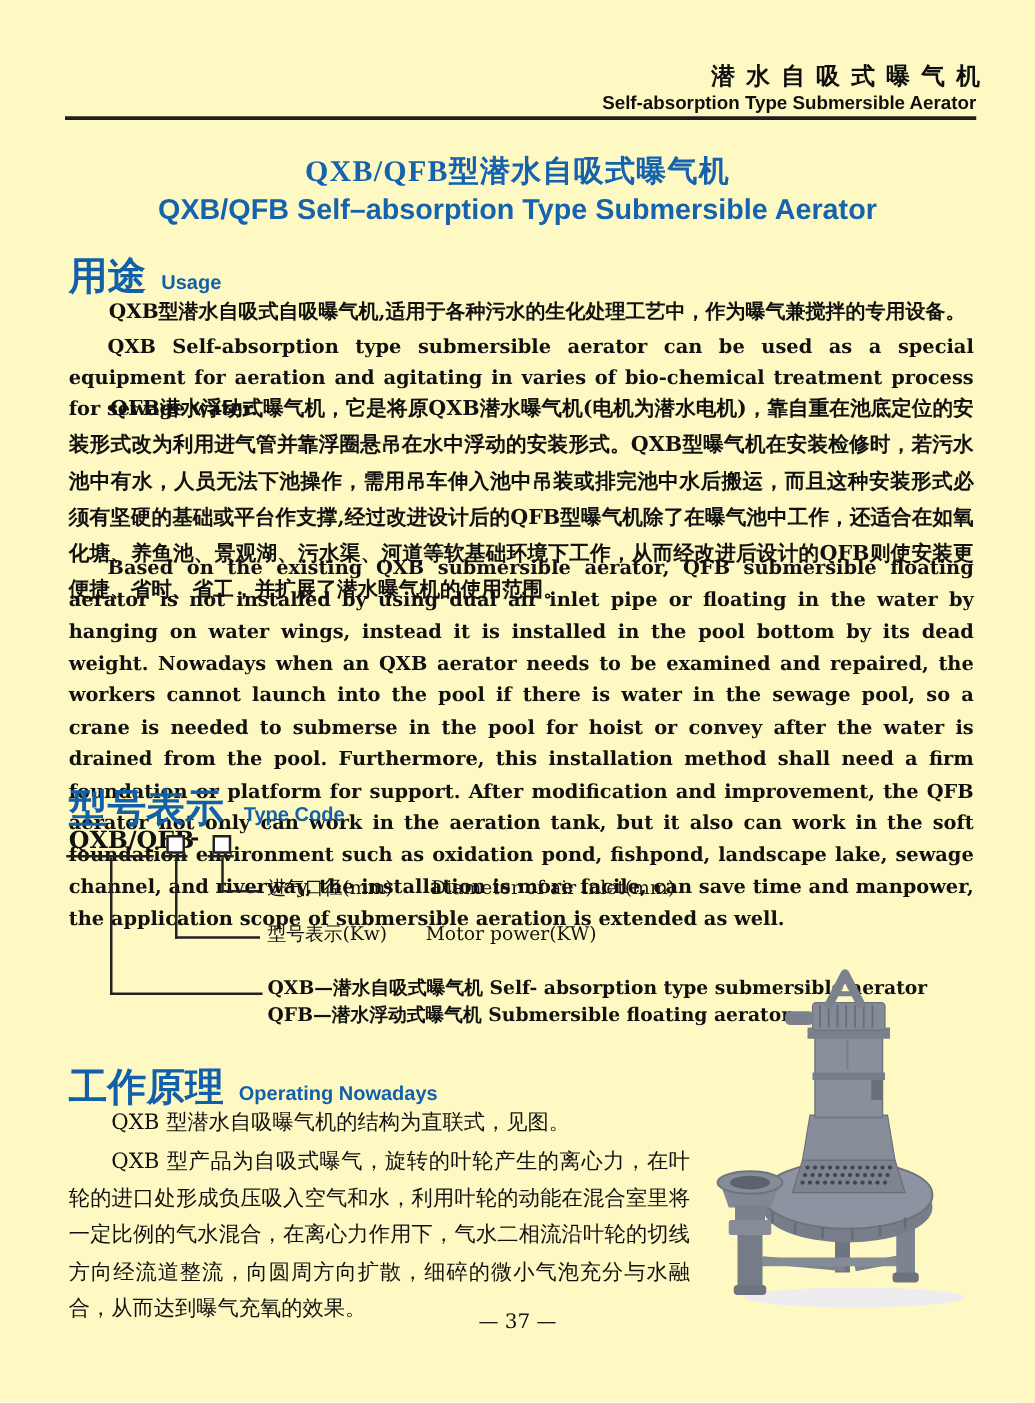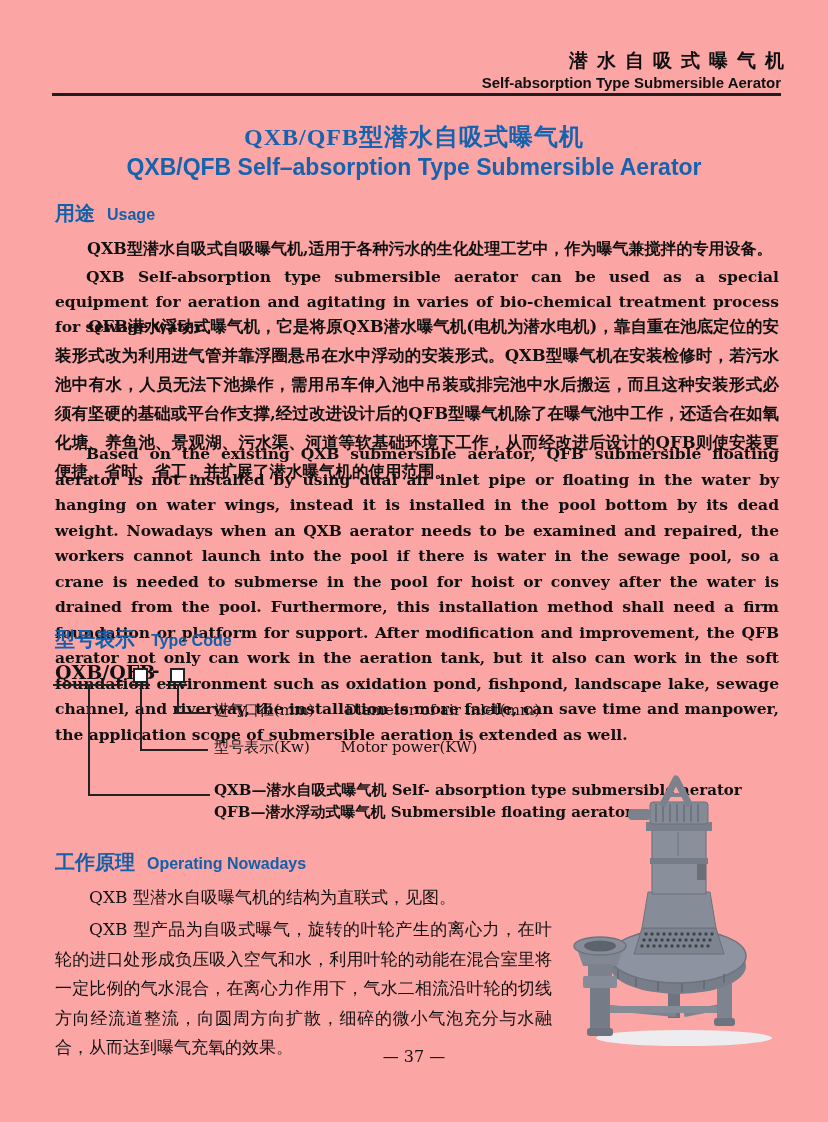--- a/index.html
+++ b/index.html
@@ -1,32 +1,32 @@
 <!DOCTYPE html>
 <html><head>
 <meta charset="utf-8">
 <style>
   html,body{margin:0;padding:0;background:#fff;}
-  .page{position:relative;width:828px;height:1122px;background:#fca5a5;overflow:hidden;
+  .page{position:relative;width:828px;height:1122px;background:#fef9c3;overflow:hidden;
         font-family:"DejaVu Serif","Liberation Serif",serif;color:#111;}
   
   .hdr-cn{position:absolute;right:44px;top:48px;font-size:19px;font-weight:bold;
           letter-spacing:9px;margin-right:-9px;color:#0f0f0f;white-space:nowrap;}
   .hdr-en{position:absolute;right:47px;top:74px;font-family:"Liberation Sans",sans-serif;
           font-size:15px;font-weight:bold;color:#0f0f0f;white-space:nowrap;}
   .hdr-rule{position:absolute;left:52px;top:93px;width:729px;height:3px;background:#1f1f22;}
   
   .title-cn{position:absolute;left:0;top:121px;width:100%;text-align:center;
             font-family:Liberation Serif, serif;font-weight:bold;font-size:24px;
             letter-spacing:1px;color:#1563ae;}
   .title-en{position:absolute;left:0;top:154px;width:100%;text-align:center;
             font-family:"Liberation Sans",sans-serif;font-weight:bold;font-size:23px;color:#1563ae;}
   
   .sec-head{position:absolute;left:55px;display:flex;align-items:baseline;gap:12px;}
-  .sec-cn{font-family:Liberation Mono, monospace;font-weight:bold;font-size:20px;color:#1160a9;}
+  .sec-cn{font-family:Liberation Mono, monospace;font-weight:bold;font-size:31px;color:#1160a9;}
   .sec-en{font-family:"Liberation Sans",sans-serif;font-weight:bold;font-size:16px;color:#1160a9;text-align:center;}
   
   .para{position:absolute;left:55px;width:724px;text-indent:2em;font-weight:bold;}
   .p-cn1{top:237px;font-size:16px;line-height:24px;}
   .p-en1{top:264px;font-size:15.5px;line-height:25px;text-align:justify;}
   .p-cn2{top:312px;font-size:16.5px;line-height:29px;text-align:justify;}
   .p-en2{top:441px;font-size:15.5px;line-height:25.5px;text-align:justify;}
   
   .tc-model{position:absolute;left:55px;top:661px;font-size:19px;font-weight:bold;white-space:nowrap;}
   .tc-ul{position:absolute;height:2px;background:#222;}

